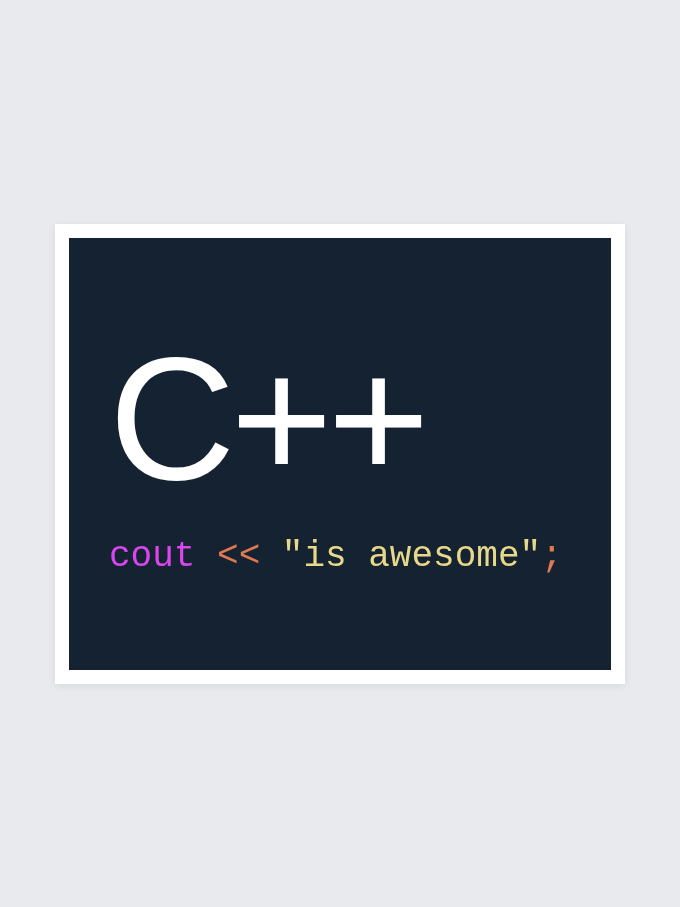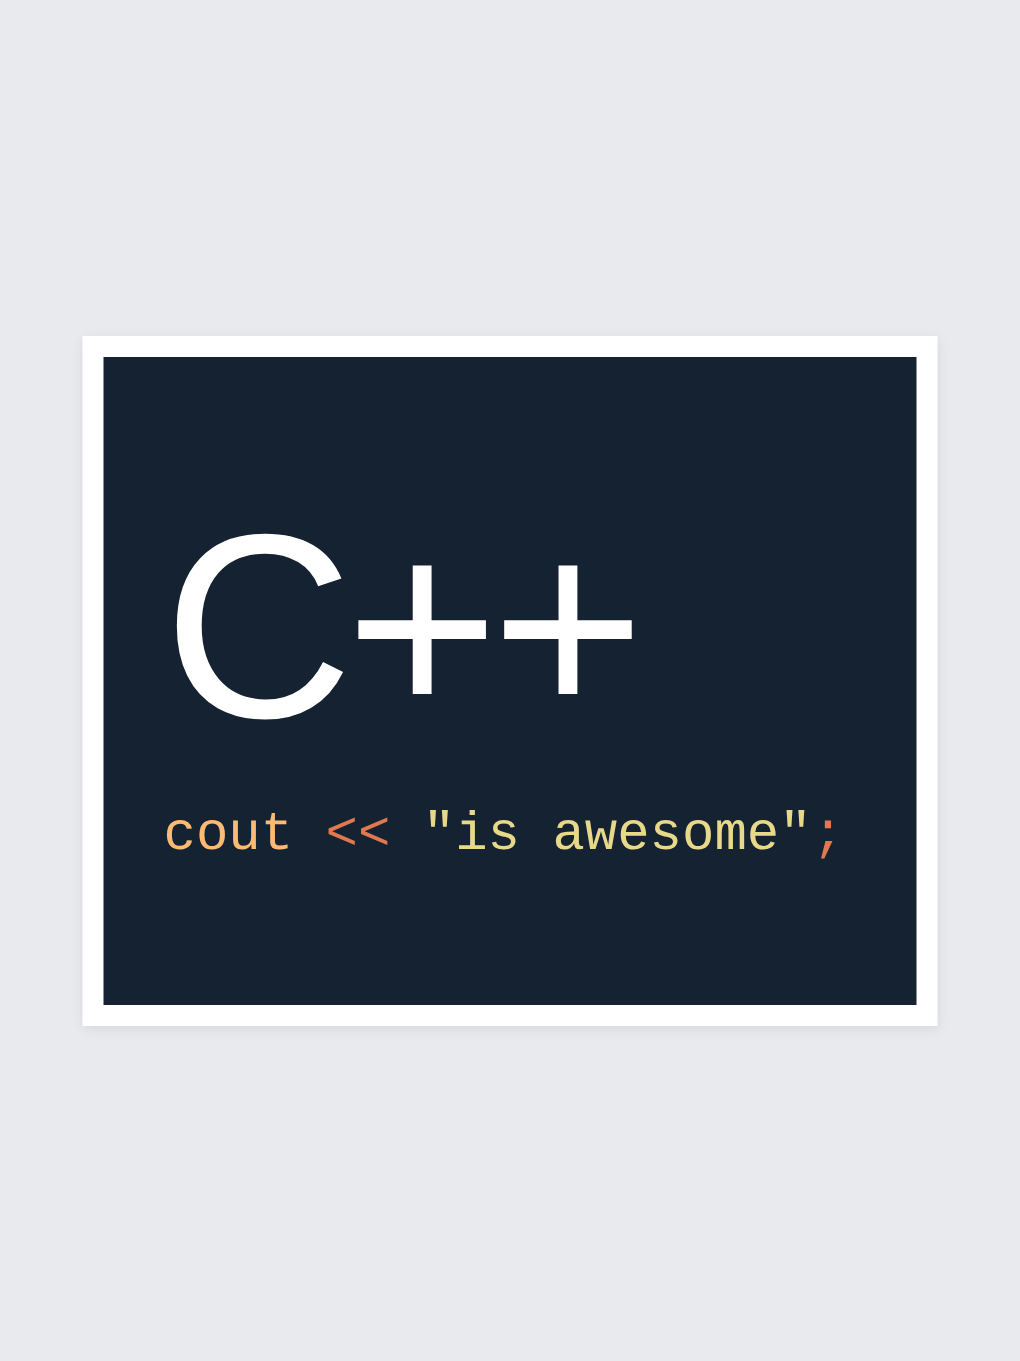--- a/index.html
+++ b/index.html
@@ -42,21 +42,21 @@
       margin-bottom: 30px;
       font-family: Arial, Helvetica, sans-serif;
     }
     .code-line {
       font-family: "Courier New", Courier, monospace;
       font-size: 36px;
       font-weight: 400;
       white-space: nowrap;
     }
     .tok-cout {
-      color: #fdba74;
+      color: #d946ef;
     }
     .tok-op {
       color: #e07850;
     }
     .tok-string {
       color: #e8d88a;
     }
     .tok-semi {
       color: #e07850;
     }

